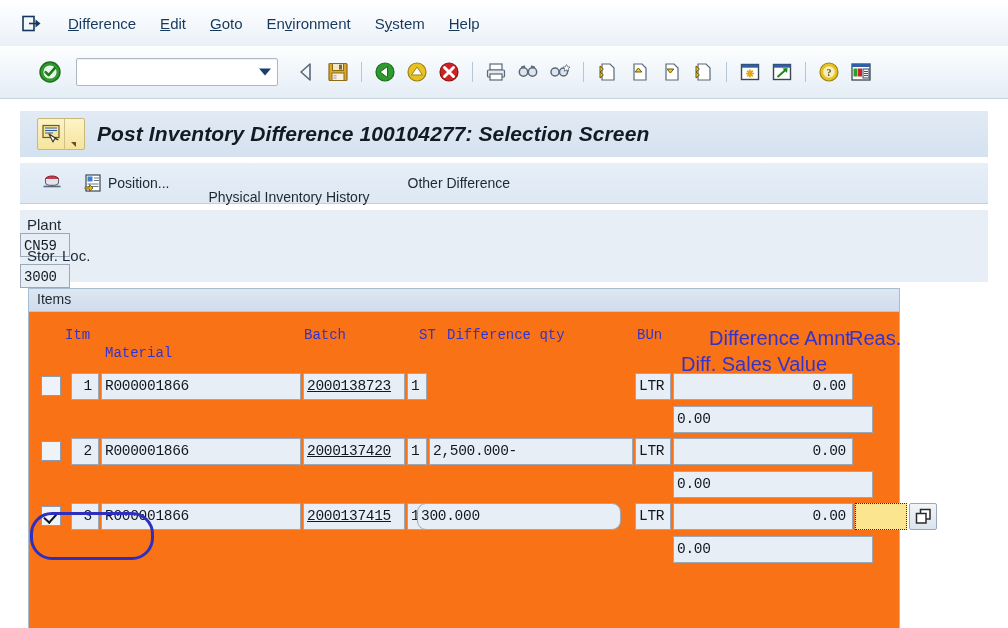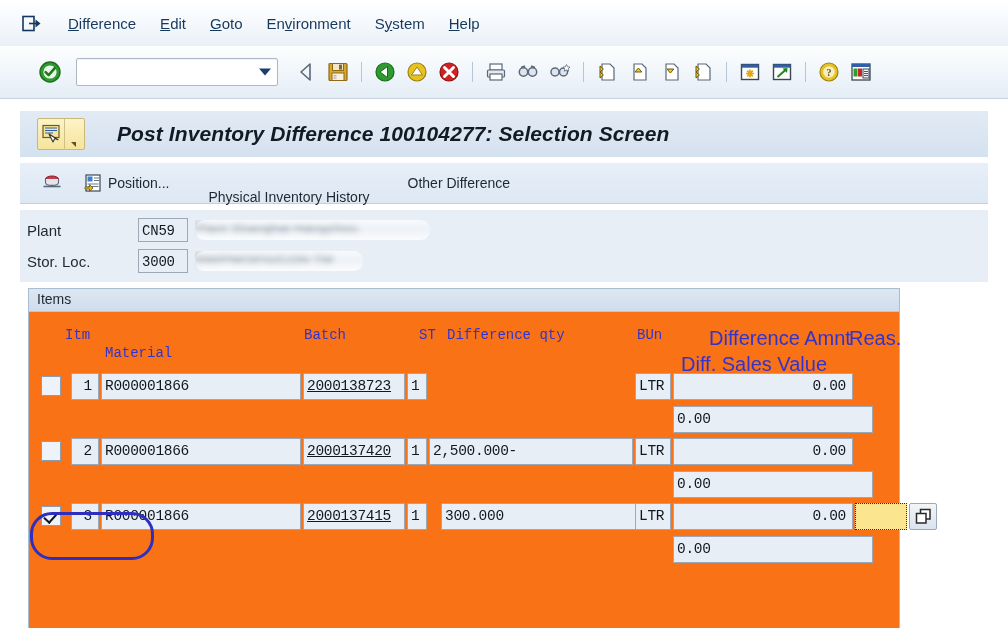--- a/index.html
+++ b/index.html
@@ -65,21 +65,21 @@
   .title-icobtn .ico{width:26px;display:flex;justify-content:center;}
   .title-icobtn .dd{
     width:16px;border-left:1px solid #cfc08a;height:28px;display:flex;
     align-items:flex-end;justify-content:center;padding-bottom:3px;
   }
   .title-icobtn .dd i{
     display:block;width:0;height:0;border-left:5px solid transparent;
     border-top:5px solid #5c5231;
   }
   .screen-title{
-    margin-left:32px;font-size:21px;font-weight:bold;font-style:italic;
+    margin-left:12px;font-size:21px;font-weight:bold;font-style:italic;
     color:#121a24;letter-spacing:.1px;white-space:nowrap;
   }
 
   
   .apptoolbar{
     position:absolute;left:20px;top:163px;width:968px;height:40px;
     background:linear-gradient(to bottom,#e7eff8 0%,#dde8f3 100%);
     border-bottom:1px solid #c2d0e0;
     display:flex;align-items:center;
   }
@@ -88,21 +88,21 @@
     border-radius:2px;cursor:default;white-space:nowrap;
   }
   .app-btn .lbl{font-size:14px;color:#1c2833;margin-left:5px;}
   .app-btn-text{
     display:flex;align-items:center;height:30px;padding:0 12px;margin-right:2px;
     font-size:14px;color:#1c2833;white-space:nowrap;
   }
 
   
   .selarea{position:absolute;left:20px;top:210px;width:968px;height:72px;background:#e7eef6;}
-  .selrow{position:absolute;left:0;height:28px;display:flex;align-items:center;}
+  .selrow{position:absolute;left:0;height:28px;display:flex;flex-direction:column;}
   .sel-label{
     width:118px;padding-left:7px;font-size:15px;color:#1c2833;box-sizing:border-box;
   }
   .sel-input{
     width:50px;height:24px;line-height:24px;
     background:#e8eef6;border:1px solid #9aa8b8;box-sizing:border-box;
     font-family:"Liberation Mono", monospace;font-size:14px;color:#101820;
     padding-left:3px;letter-spacing:-.2px;
   }
   .sel-desc{
@@ -437,21 +437,21 @@
       <div class="subrow">
         <div class="cell" style="left:644px;top:0;width:200px;">0.00</div>
       </div>
 
       <div class="row">
         <div class="cbox checked" style="left:12px;top:3px;"></div>
         <div class="cell right" style="left:42px;top:0;width:28px;">3</div>
         <div class="cell" style="left:72px;top:0;width:200px;">R000001866</div>
         <div class="cell link" style="left:274px;top:0;width:102px;">2000137415</div>
         <div class="cell" style="left:378px;top:0;width:20px;">1</div>
-        <div class="cell" style="left:412px;top:0;width:204px;">300.000</div>
+        <div class="cell" style="left:388px;top:0;width:204px;border-radius:9px;">300.000</div>
         <div class="cell" style="left:606px;top:0;width:36px;">LTR</div>
         <div class="cell right" style="left:644px;top:0;width:180px;">0.00</div>
         <div class="yellowfld" style="left:826px;top:0;width:52px;"></div>
         <div class="mbtn" style="left:880px;top:0;">
           <svg width="17" height="17" viewBox="0 0 17 17">
             <rect x="5.5" y="1.5" width="9.5" height="9.5" fill="#ffffff" stroke="#2a2a2a" stroke-width="1.5"></rect>
             <rect x="1.5" y="5.5" width="9.5" height="9.5" fill="#ffffff" stroke="#2a2a2a" stroke-width="1.5"></rect>
           </svg>
         </div>
       </div>

